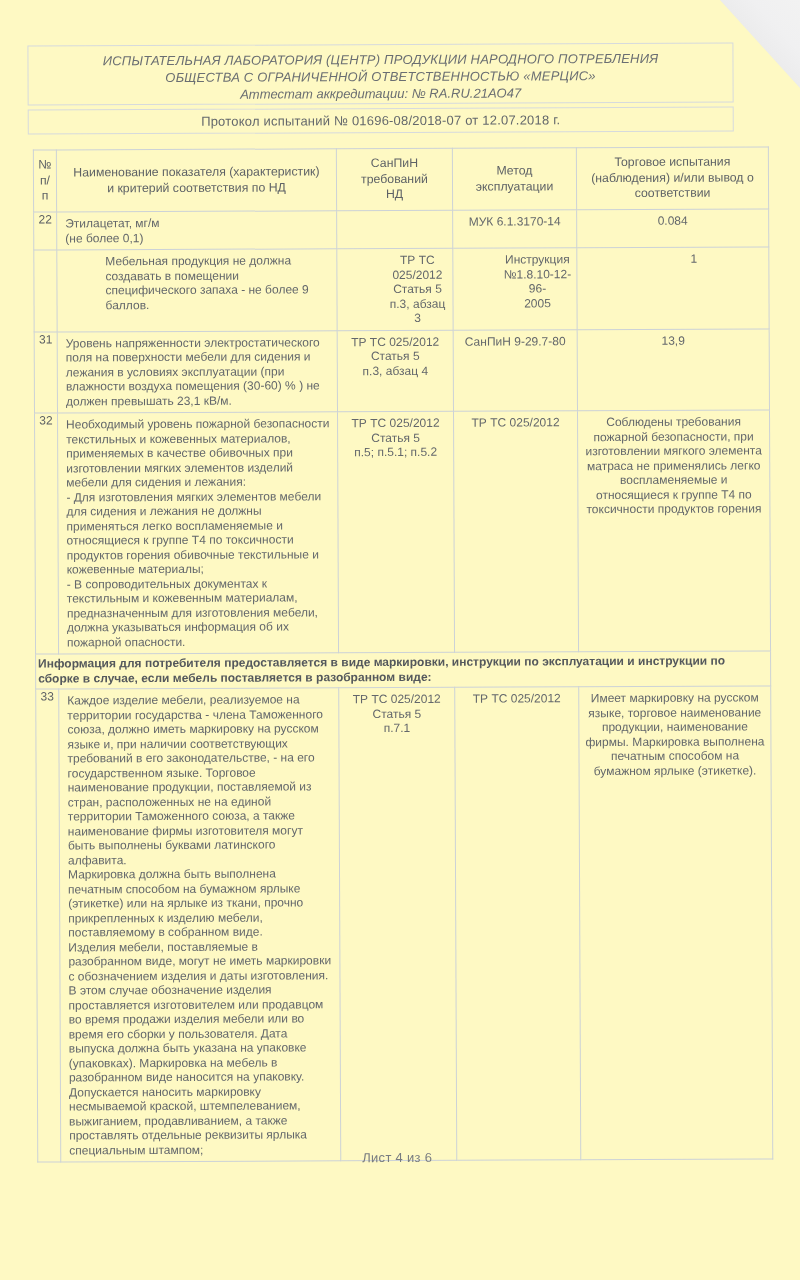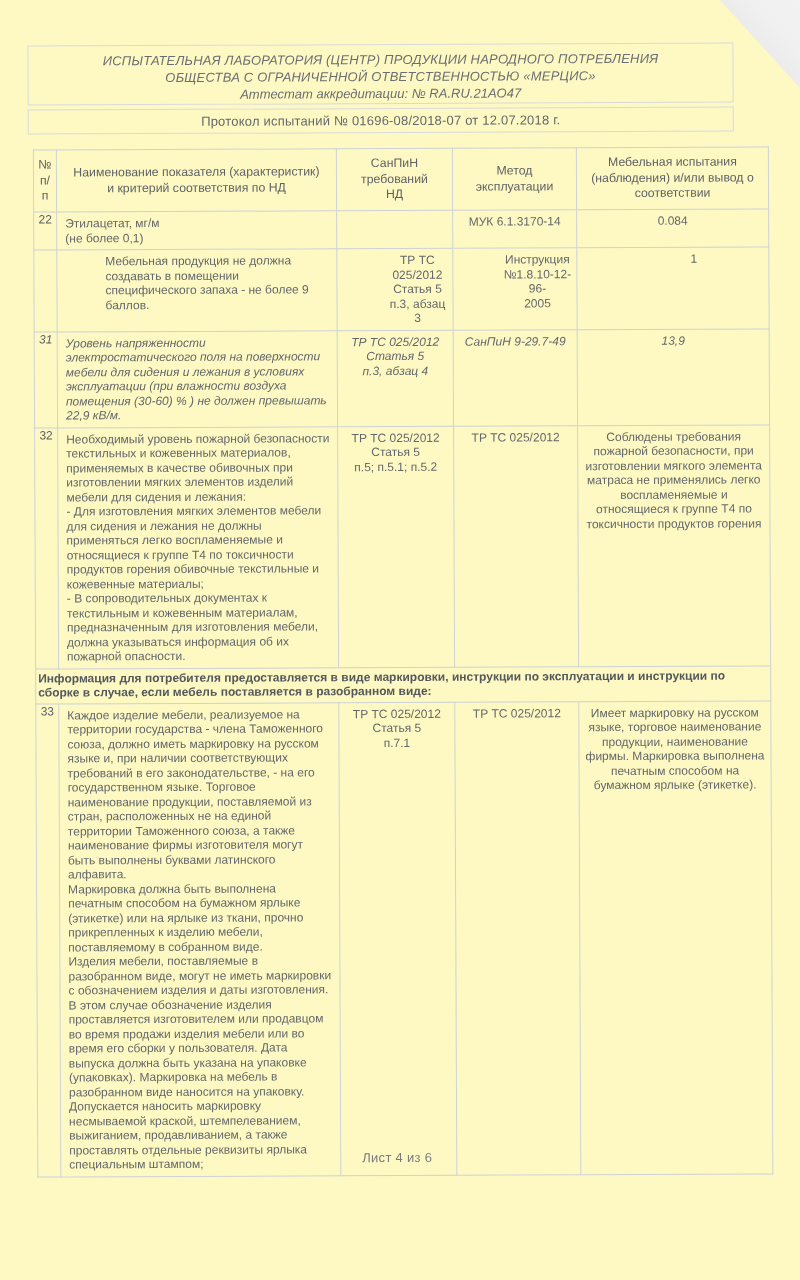--- a/index.html
+++ b/index.html
@@ -53,21 +53,21 @@
   td.clause{ text-align: center; padding: 4px 3px; }
   td.method{ text-align: center; padding: 4px 3px; }
   td.result{ text-align: center; vertical-align: middle; padding: 4px 6px; }
   td.info-cell {
     text-align: left; font-weight: 700; font-size: 12.3px;
     line-height: 15px; color: #54585c; padding: 2px 4px 3px 2px;
     vertical-align: middle;
   }
   tr.r29 td { height: 30px; }
   tr.r30 td { height: 46px; padding-left: 48px; }
-  tr.r31 td { height: 62px; font-style: italic; }
+  tr.r31 td { height: 62px; }
   tr.r32 td { height: 208px; }
   tr.rinfo td { height: 30px; }
   tr.r33 td { height: 368px; }
 
   
   .footer {
     position: absolute; top: 1150px; left: 0; width: 790px;
     text-align: center; font-size: 13px; color: #787c80; letter-spacing: .3px;
   }
 
@@ -109,21 +109,21 @@
       <thead>
         <tr>
           <th>№
 п/п</th>
           <th>Наименование показателя (характеристик)
 и критерий соответствия по НД</th>
           <th>СанПиН требований
 НД</th>
           <th>Метод
 эксплуатации</th>
-          <th>Мебельная испытания
+          <th>Торговое испытания
 (наблюдения) и/или вывод о
 соответствии</th>
         </tr>
       </thead>
       <tbody>
         <tr class="r29">
           <td class="num">22</td>
           <td class="name">Этилацетат, мг/м
 (не более 0,1)</td>
           <td class="clause"></td>
@@ -136,25 +136,25 @@
           <td class="clause">ТР ТС 025/2012
 Статья 5
 п.3, абзац 3</td>
           <td class="method">Инструкция
 №1.8.10-12-96-
 2005</td>
           <td class="result">1</td>
         </tr>
         <tr class="r31">
           <td class="num">31</td>
-          <td class="name">Уровень напряженности электростатического поля на поверхности мебели для сидения и лежания в условиях эксплуатации (при влажности воздуха помещения (30-60) % ) не должен превышать 22,9 кВ/м.</td>
+          <td class="name">Уровень напряженности электростатического поля на поверхности мебели для сидения и лежания в условиях эксплуатации (при влажности воздуха помещения (30-60) % ) не должен превышать 23,1 кВ/м.</td>
           <td class="clause">ТР ТС 025/2012
 Статья 5
 п.3, абзац 4</td>
-          <td class="method">СанПиН 9-29.7-49</td>
+          <td class="method">СанПиН 9-29.7-80</td>
           <td class="result">13,9</td>
         </tr>
         <tr class="r32">
           <td class="num">32</td>
           <td class="name">Необходимый уровень пожарной безопасности текстильных и кожевенных материалов, применяемых в качестве обивочных при изготовлении мягких элементов изделий мебели для сидения и лежания:
 - Для изготовления мягких элементов мебели для сидения и лежания не должны применяться легко воспламеняемые и относящиеся к группе Т4 по токсичности продуктов горения обивочные текстильные и кожевенные материалы;
 - В сопроводительных документах к текстильным и кожевенным материалам, предназначенным для изготовления мебели, должна указываться информация об их пожарной опасности.</td>
           <td class="clause">ТР ТС 025/2012
 Статья 5
 п.5; п.5.1; п.5.2</td>

